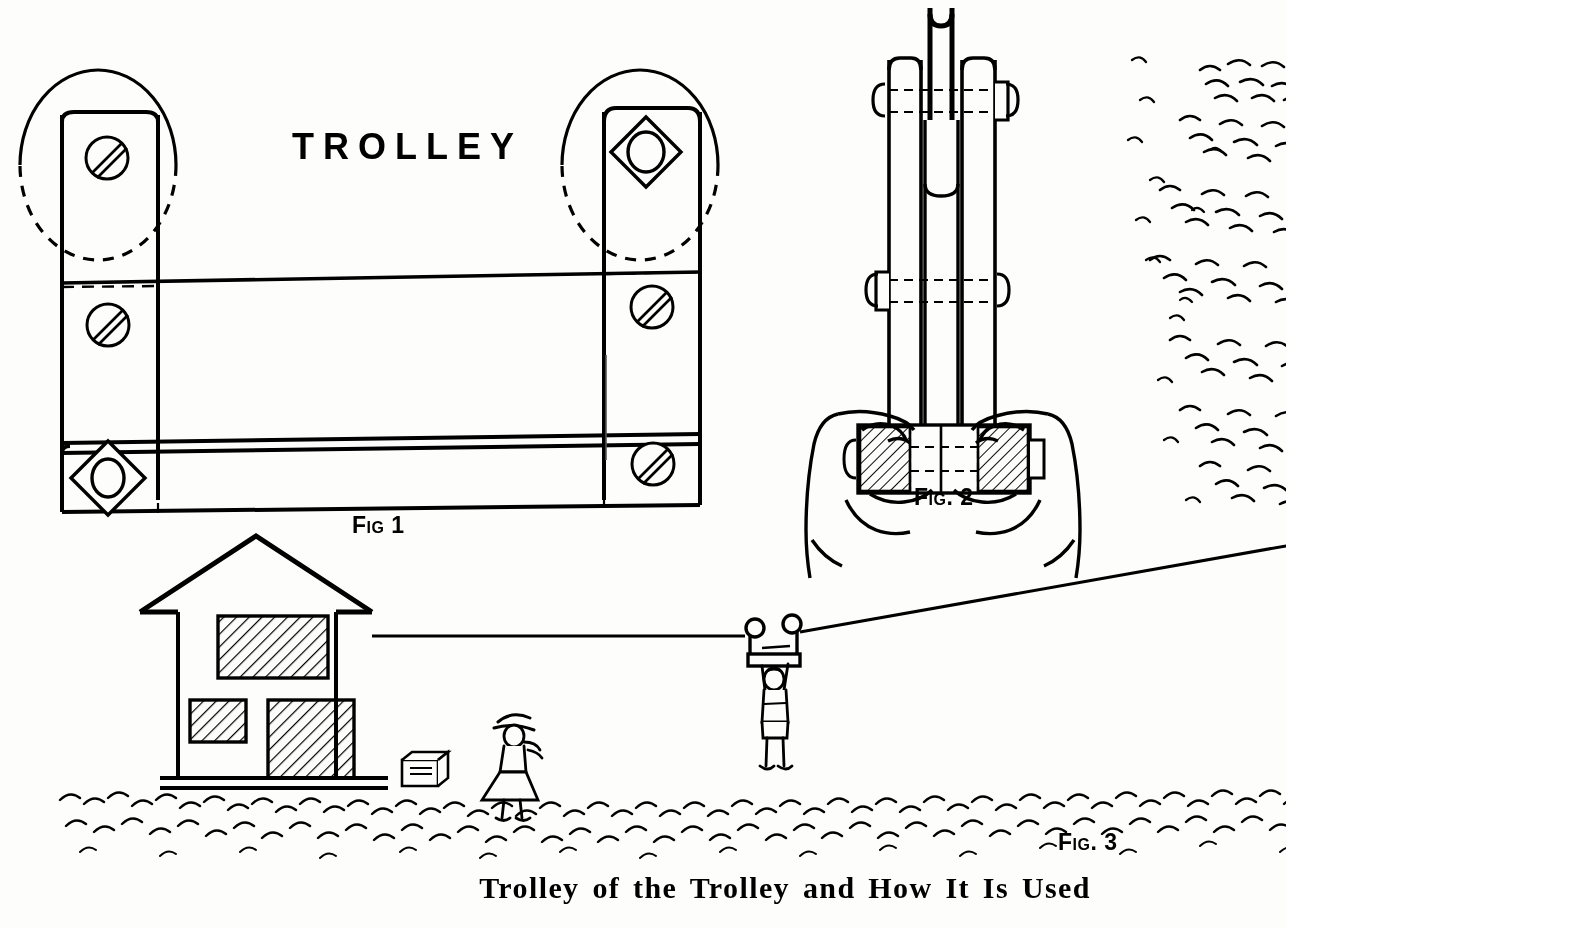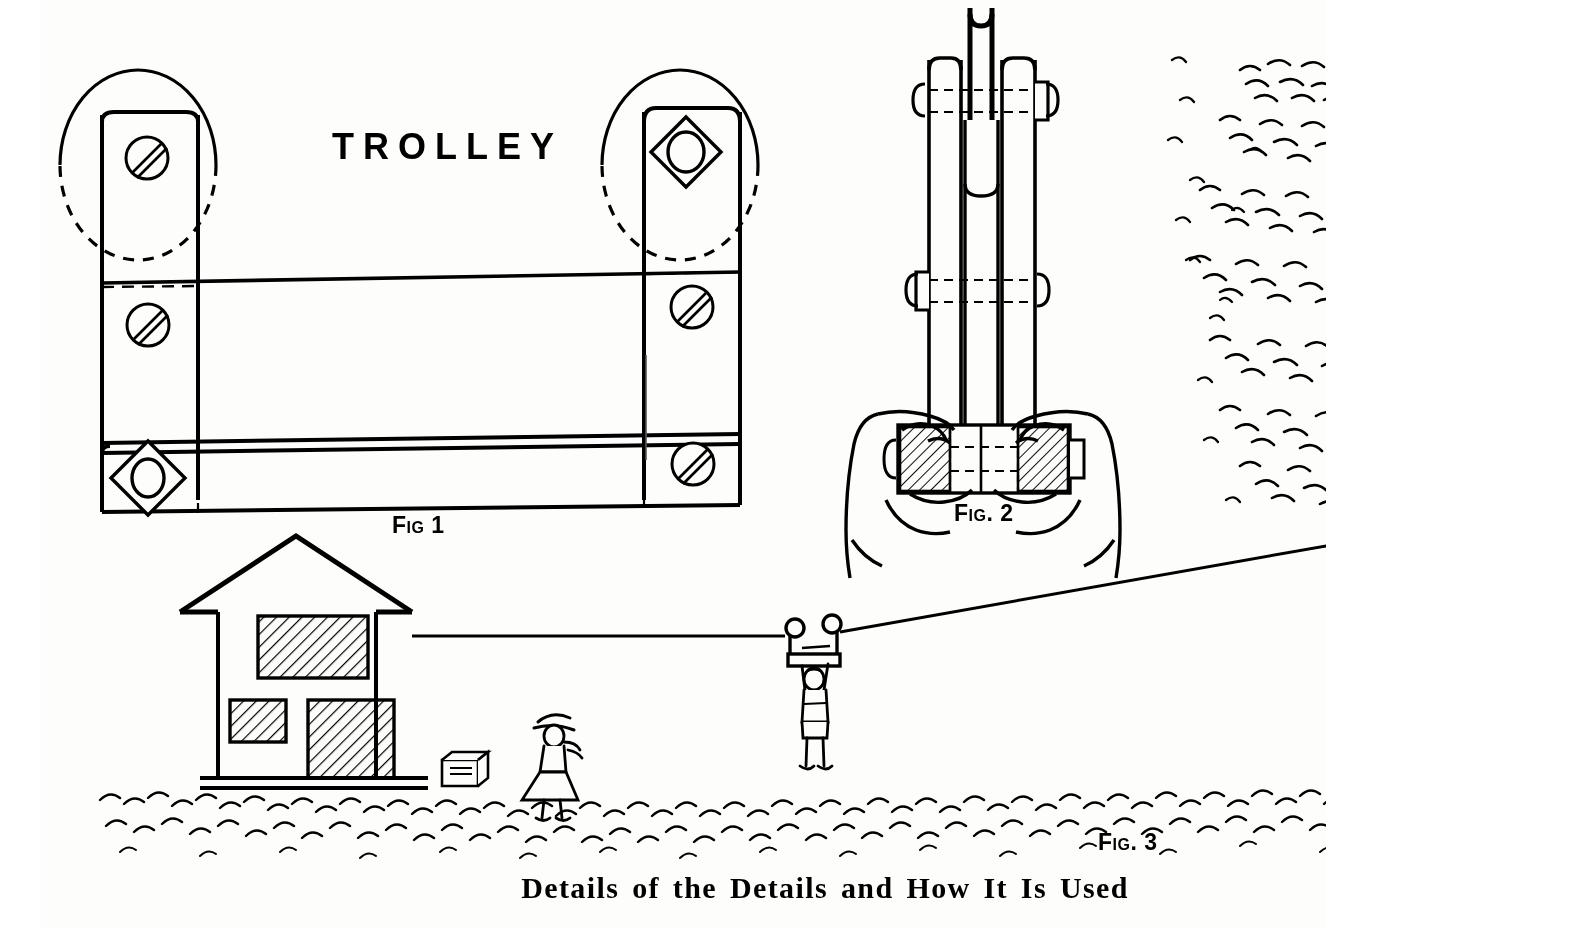--- a/index.html
+++ b/index.html
@@ -7,21 +7,20 @@
     padding: 0;
     background: #ffffff;
   }
   #page {
     position: relative;
     width: 1286px;
     height: 928px;
     background: #0ea5e9;
     overflow: hidden;
     font-family: "Liberation Sans", sans-serif;
-    margin-left: 40px;
   }
   #art { position: absolute; top: 0; left: 0; }
 
   .lbl {
     position: absolute;
     color: #000;
     white-space: nowrap;
     user-select: none;
   }
   
@@ -35,21 +34,21 @@
   }
   
   .fig {
     font-family: "Liberation Sans", sans-serif;
     font-weight: 700;
     font-size: 23px;
     letter-spacing: 0.5px;
   }
   .fig .sm { font-size: 16px; }
   .fig1 { left: 352px; top: 512px; }
-  .fig2 { left: 914px; top: 500px; }
+  .fig2 { left: 914px; top: 484px; }
   .fig3 { left: 1058px; top: 829px; }
 
   .caption {
     left: 0;
     top: 871px;
     width: 1570px;
     text-align: center;
     font-family: "Liberation Serif", serif;
     font-weight: 700;
     font-size: 30px;
@@ -451,15 +450,15 @@
   </svg>
 
   <div class="lbl trolley-title">TROLLEY</div>
 
   <div class="lbl fig fig1"><span>F</span><span class="sm">IG</span><span> 1</span></div>
 
   <div class="lbl fig fig2"><span>F</span><span class="sm">IG</span><span>. 2</span></div>
 
   <div class="lbl fig fig3"><span>F</span><span class="sm">IG</span><span>. 3</span></div>
 
-  <div class="lbl caption">Details of the Details and How It Is Used</div>
+  <div class="lbl caption">Trolley of the Trolley and How It Is Used</div>
 
 </div>
 
 </body></html>

